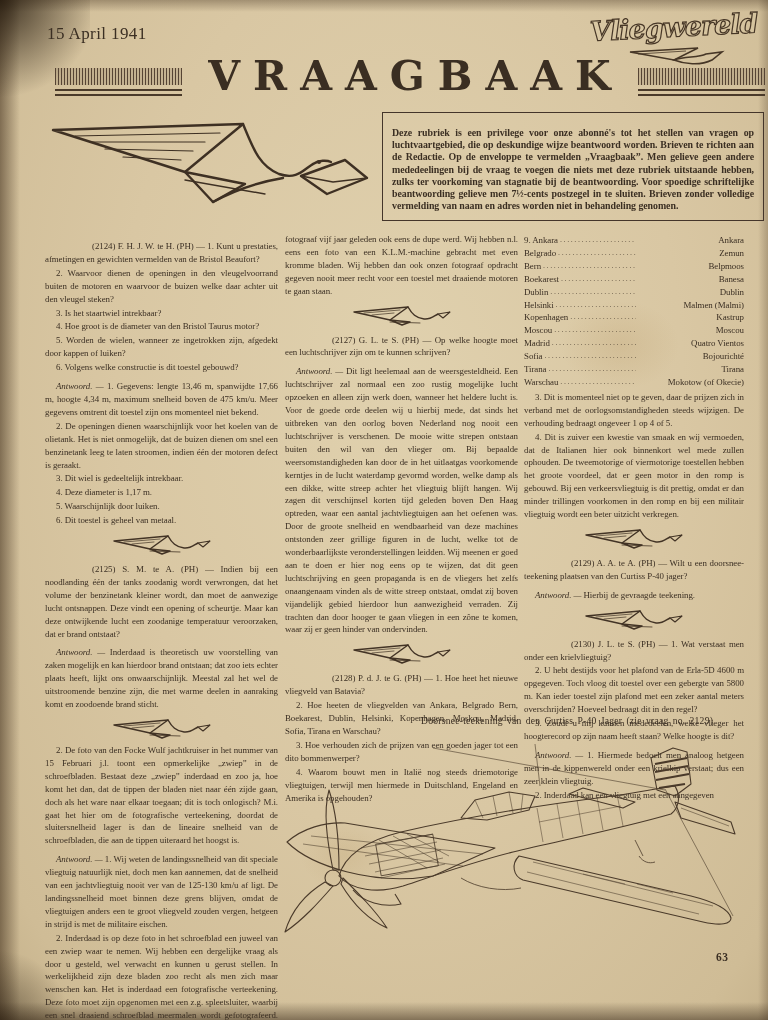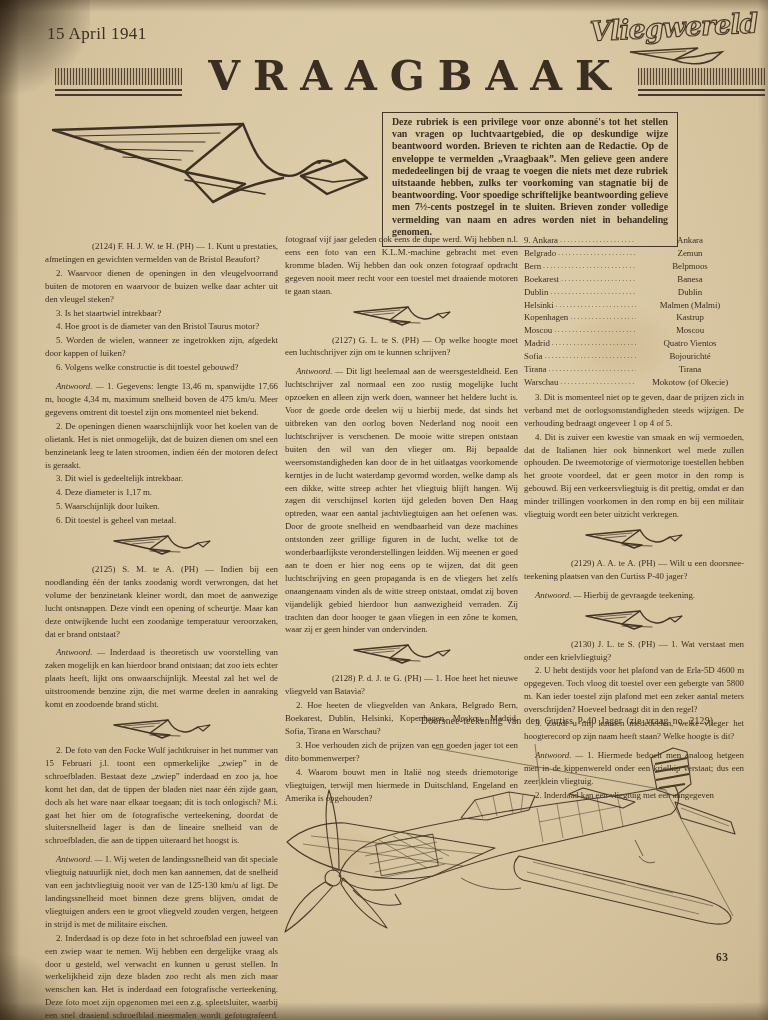--- a/index.html
+++ b/index.html
@@ -22,38 +22,38 @@
 
   .title-row{position:absolute;left:55px;top:56px;width:710px;display:flex;align-items:flex-start;}
   .title-bar{flex:1;margin-top:12px;}
   .hatch{height:17px;background:repeating-linear-gradient(90deg,#564434 0 1px, rgba(86,68,52,.15) 1px 3px);}
   .rule{height:2px;background:#4a3a2a;margin-top:4px;}
   .rule2{height:1.5px;background:#4a3a2a;margin-top:3px;}
   .title-text{font-family:"DejaVu Serif",serif;font-weight:bold;font-size:41px;letter-spacing:13px;padding:0 14px 0 26px;line-height:1;color:#3a2e22;white-space:nowrap;}
 
   .ornament{position:absolute;left:35px;top:120px;}
 
-  .intro-box{position:absolute;left:382px;top:112px;width:296px;box-sizing:border-box;border:1.4px solid #44352a;padding:3px 9px 8px 9px;font-size:9.9px;line-height:12.2px;font-weight:bold;text-align:justify;letter-spacing:-.05px;}
+  .intro-box{position:absolute;left:382px;top:112px;width:382px;box-sizing:border-box;border:1.4px solid #44352a;padding:14px 9px 8px 9px;font-size:9.9px;line-height:12.2px;font-weight:bold;text-align:justify;letter-spacing:-.05px;}
 
   .col{position:absolute;top:233px;font-size:8.9px;line-height:12.9px;text-align:justify;letter-spacing:-.06px;}
   .col-1{left:45px;width:233px;}
   .col-2{left:285px;width:233px;}
   .col-3{left:524px;width:220px;}
   .col p{margin:0 0 1px 0;text-indent:11px;}
   .col p.ni{text-indent:0;}
   .col p.blk-q{margin-top:7px;}
   .col p.blk-a{margin-top:6px;}
   .q-lead{font-weight:normal;padding-left:36px;}
   .a-lead{font-style:italic;}
   .bird-div{height:24px;margin:5px 0 4px 0;display:flex;justify-content:center;align-items:center;}
   .airport-table{margin:1px 0 2px 0;}
   .airport-row{display:flex;white-space:nowrap;line-height:12.9px;}
   .airport-row .lbl{flex:0 0 auto;}
   .airport-row .dots{flex:1 1 auto;overflow:hidden;letter-spacing:1.6px;font-size:8px;opacity:.85;padding:0 2px;}
-  .airport-row .val{flex:0 0 108px;text-align:center;}
+  .airport-row .val{flex:0 0 108px;text-align:right;}
 
   .caption{position:absolute;left:421px;top:715px;width:320px;font-size:9.6px;letter-spacing:.25px;word-spacing:1.5px;white-space:nowrap;}
   .drawing{position:absolute;left:281px;top:742px;}
   .page-num{position:absolute;left:701px;top:951px;font-size:11.5px;font-weight:bold;letter-spacing:.5px;padding-left:15px;}
 </style>
 </head>
 <body>
 
 <div class="page">
   <div class="edge edge-left"></div>

